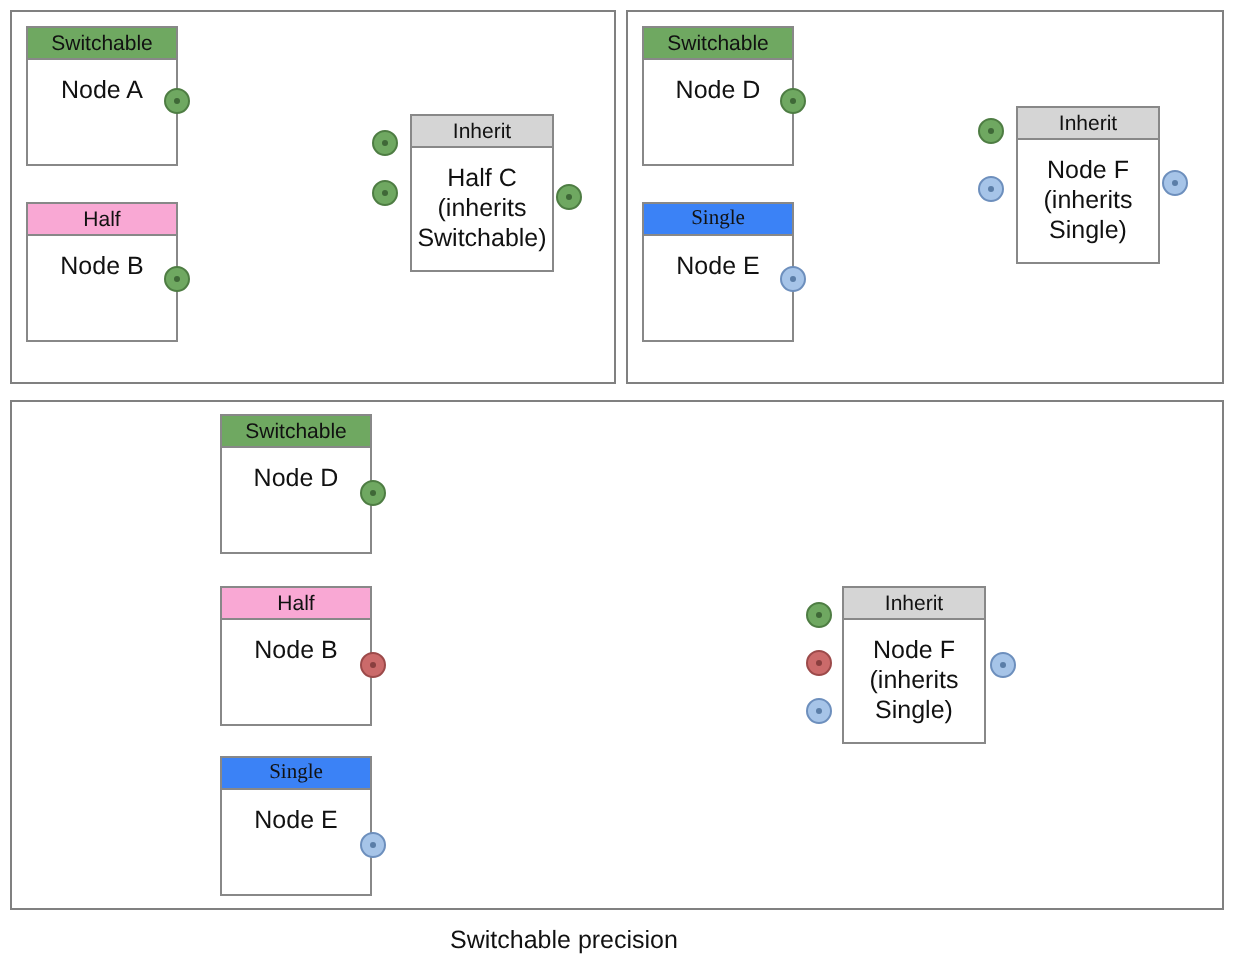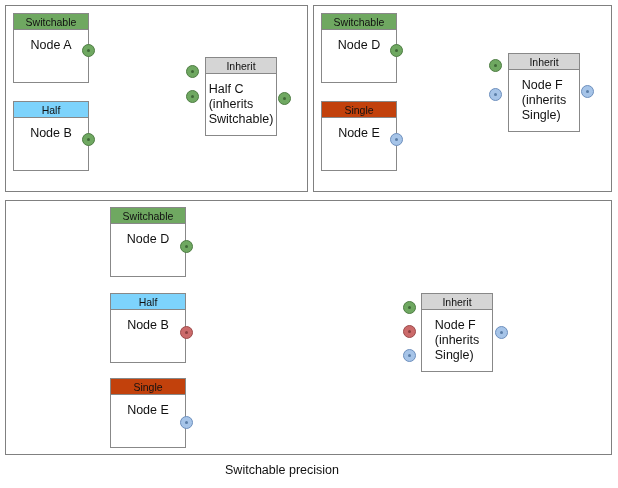--- a/index.html
+++ b/index.html
@@ -4,25 +4,25 @@
 <style>
   html,body{margin:0;padding:0;background:#ffffff;}
   body{width:618px;height:488px;font-family:"Liberation Sans",sans-serif;position:relative;overflow:hidden;}
   #stage{position:absolute;left:0;top:0;width:540px;height:488px;}
   .panel{position:absolute;background:#ffffff;border:1.4px solid #808080;box-sizing:border-box;}
   .node{position:absolute;background:#ffffff;border:1.2px solid #888888;box-sizing:border-box;
         display:flex;flex-direction:column;align-items:stretch;}
   .node-hd{height:16px;line-height:16px;text-align:center;font-size:10.5px;color:#111111;
            border-bottom:1.2px solid #888888;box-sizing:border-box;}
   .hd-switchable{background:#6fa861;}
-  .hd-half{background:#7dd3fc;}
-  .hd-single{background:#c2410c;}
+  .hd-half{background:#f9a8d4;}
+  .hd-single{background:#3b82f6;font-family:Liberation Serif, serif;}
   .hd-inherit{background:#d5d5d5;}
   .node-body{flex:1;display:flex;align-items:flex-start;justify-content:center;
-             padding-top:8px;font-size:12.5px;color:#111111;line-height:15px;}
+             padding-top:8px;font-size:12.5px;color:#111111;text-align:center;line-height:15px;}
   .node-body.mid{align-items:center;padding-top:0;}
   .caption{position:absolute;width:100%;text-align:center;font-size:12.5px;color:#111111;}
   svg.wires{position:absolute;left:0;top:0;width:618px;height:488px;overflow:visible;pointer-events:none;}
   .port{position:absolute;width:13px;height:13px;border-radius:50%;box-sizing:border-box;}
   .port .pin{position:absolute;left:50%;top:50%;width:3.4px;height:3.4px;margin:-1.7px 0 0 -1.7px;border-radius:50%;}
   .p-green{background:#6fa861;border:1.1px solid #4e7d43;}
   .p-green .pin{background:#3f6837;}
   .p-red{background:#cb6a6a;border:1.1px solid #9c4a4a;}
   .p-red .pin{background:#8a3f3f;}
   .p-blue{background:#a6c4e8;border:1.1px solid #6d8fbd;}

